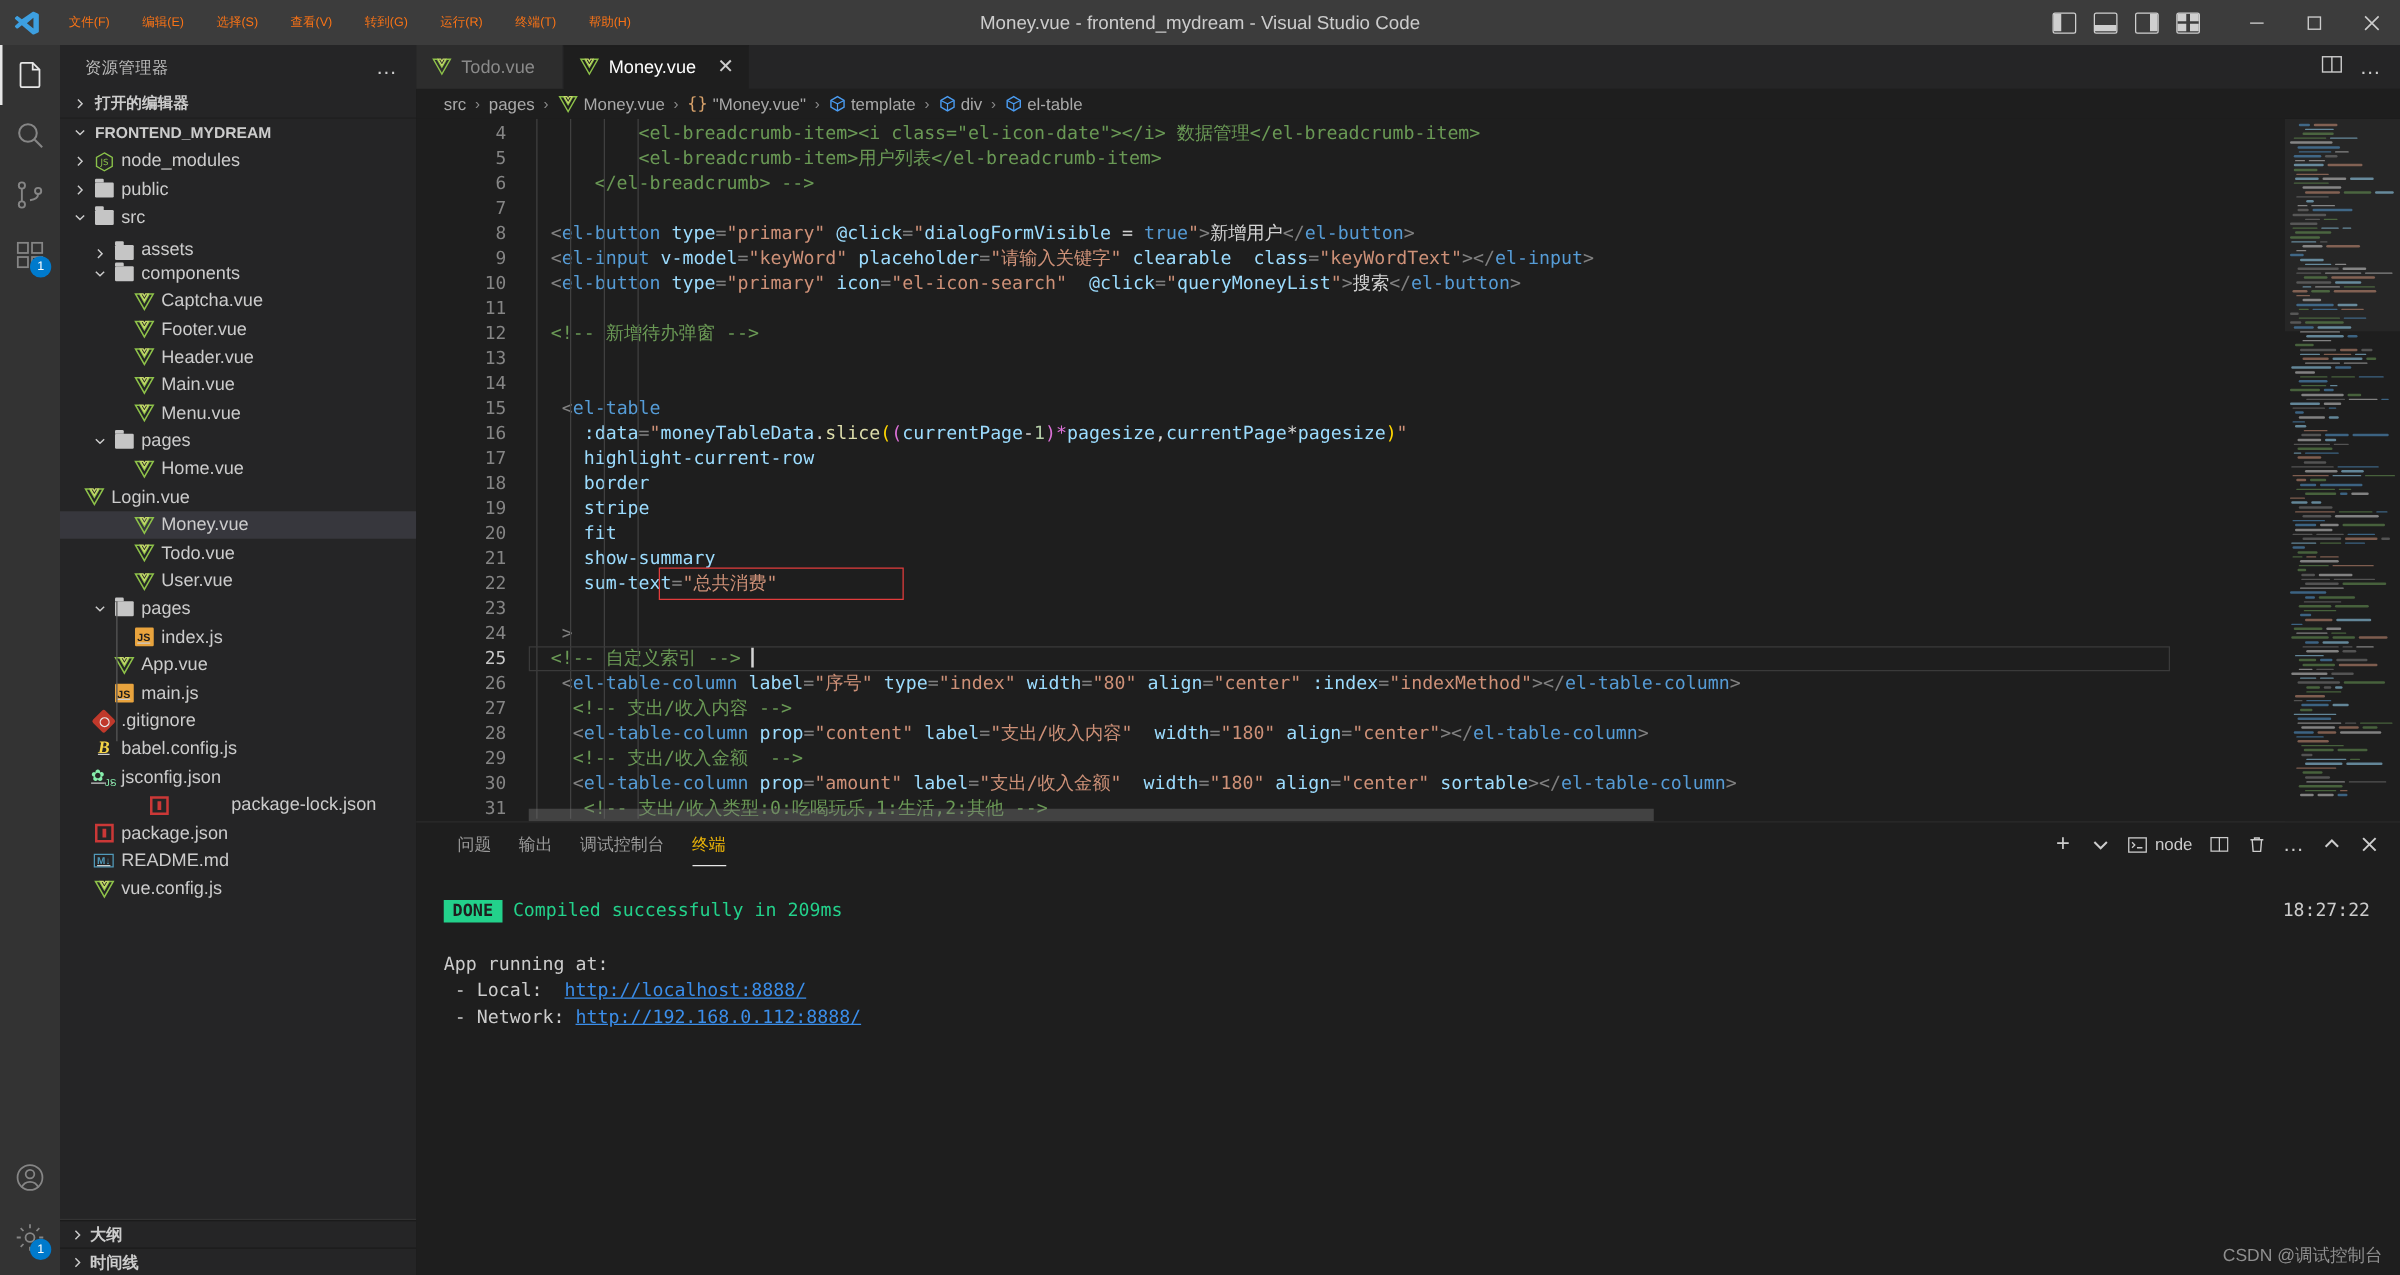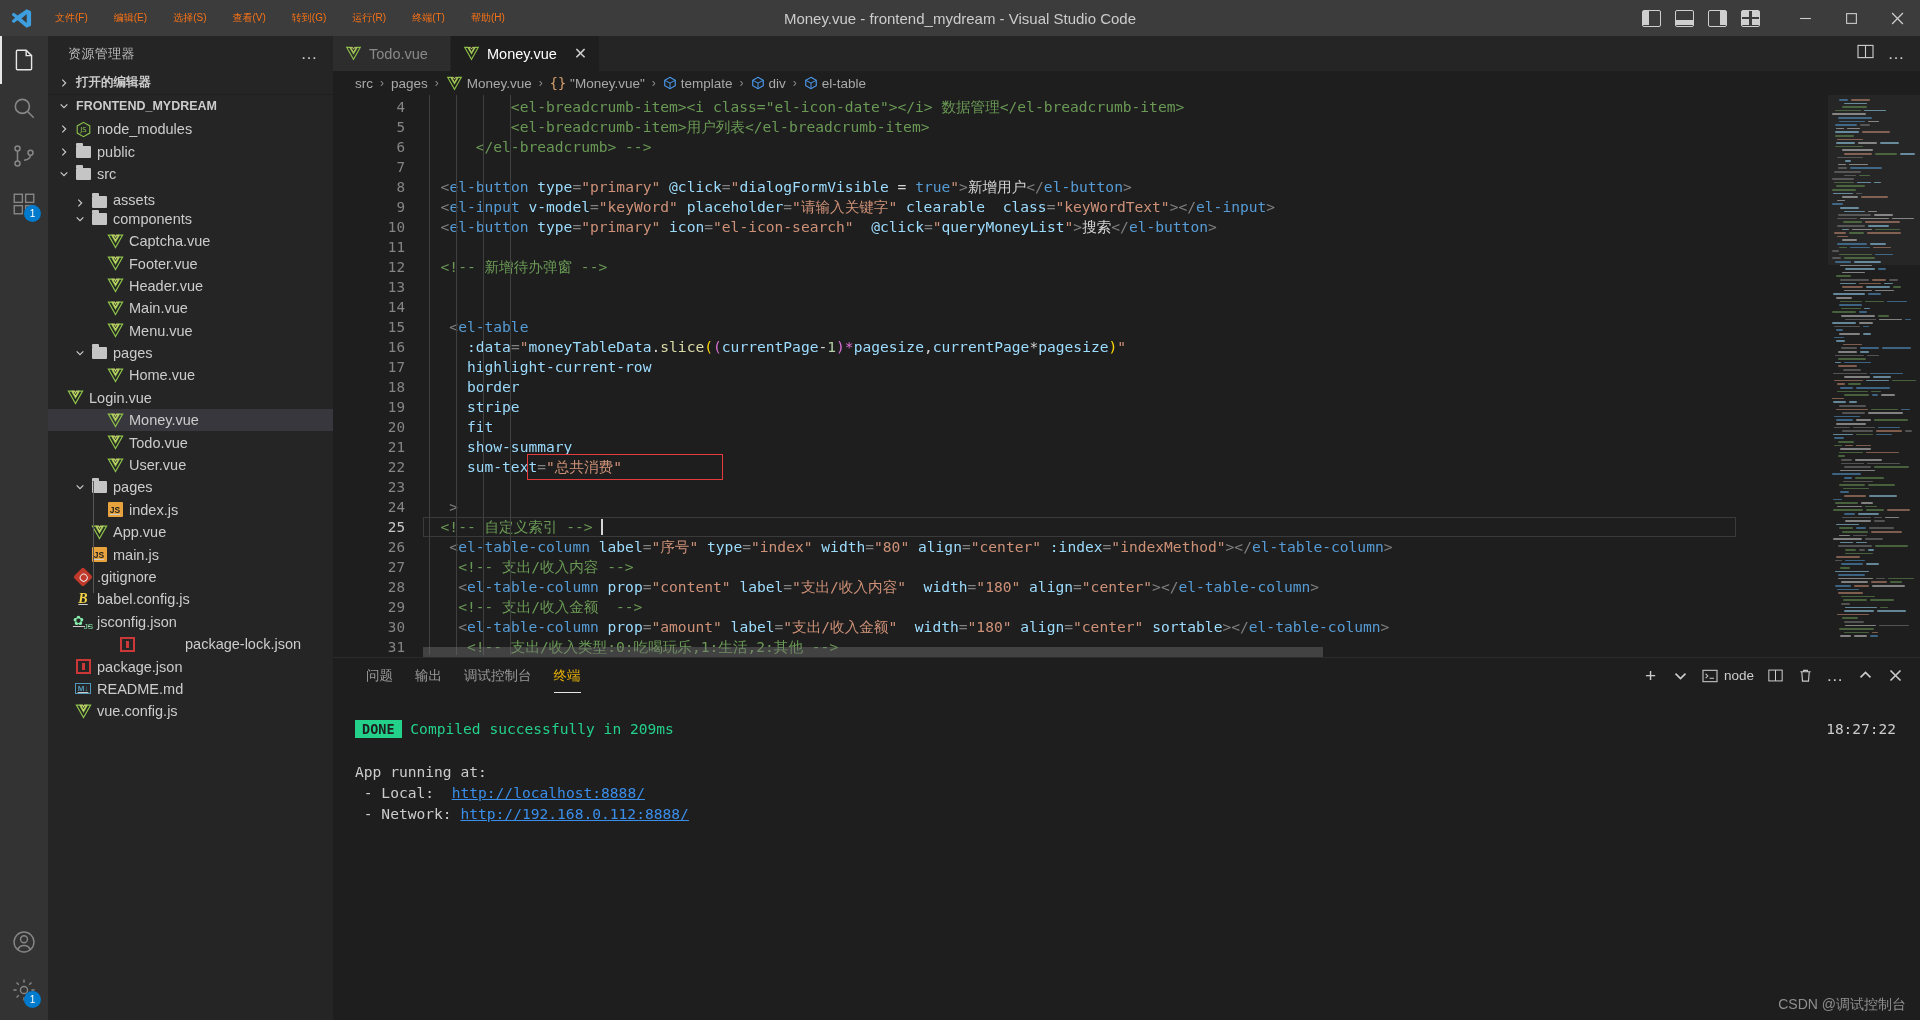--- a/index.html
+++ b/index.html
@@ -577,20 +577,38 @@
             <span class="ficon">
               <svg class="ic" viewBox="0 0 24 22">
                 <path d="M2 2h4.6L12 11.4 17.4 2H22L12 19.5z" fill="none" stroke="#8dc149" stroke-width="1.7"></path>
                 <path d="M7.6 2h3L12 4.6 13.4 2h3L12 9.4z" fill="none" stroke="#c5d96a" stroke-width="1.5"></path>
               </svg>
             </span>
             <span class="label">vue.config.js</span>
           </div>
           <div class="indent-guide" style="left: 45px; top: 364px; height: 112px;"></div>
         </div>
+      <div class="sb-bottom">
+        <div class="sb-panel">
+          <span class="chev">
+              <svg viewBox="0 0 12 12" fill="none" stroke="#ccc" stroke-width="1.4">
+                <path d="M4 2 L8 6 L4 10"></path>
+              </svg>
+            </span>
+          <span>大纲</span>
+        </div>
+        <div class="sb-panel">
+          <span class="chev">
+              <svg viewBox="0 0 12 12" fill="none" stroke="#ccc" stroke-width="1.4">
+                <path d="M4 2 L8 6 L4 10"></path>
+              </svg>
+            </span>
+          <span>时间线</span>
+        </div>
+      </div>
     </div>
 
     <div style="flex:1 1 auto; display:flex; flex-direction:column; min-width:0;">
 
       <div class="editor-area">
         <div class="tabsbar">
           <div class="tab">
             <svg class="vue-ic" viewBox="0 0 24 22">
                 <path d="M2 2h4.6L12 11.4 17.4 2H22L12 19.5z" fill="none" stroke="#8dc149" stroke-width="1.6"></path>
                 <path d="M7.6 2h3L12 4.6 13.4 2h3L12 9.4z" fill="none" stroke="#c5d96a" stroke-width="1.4"></path>

